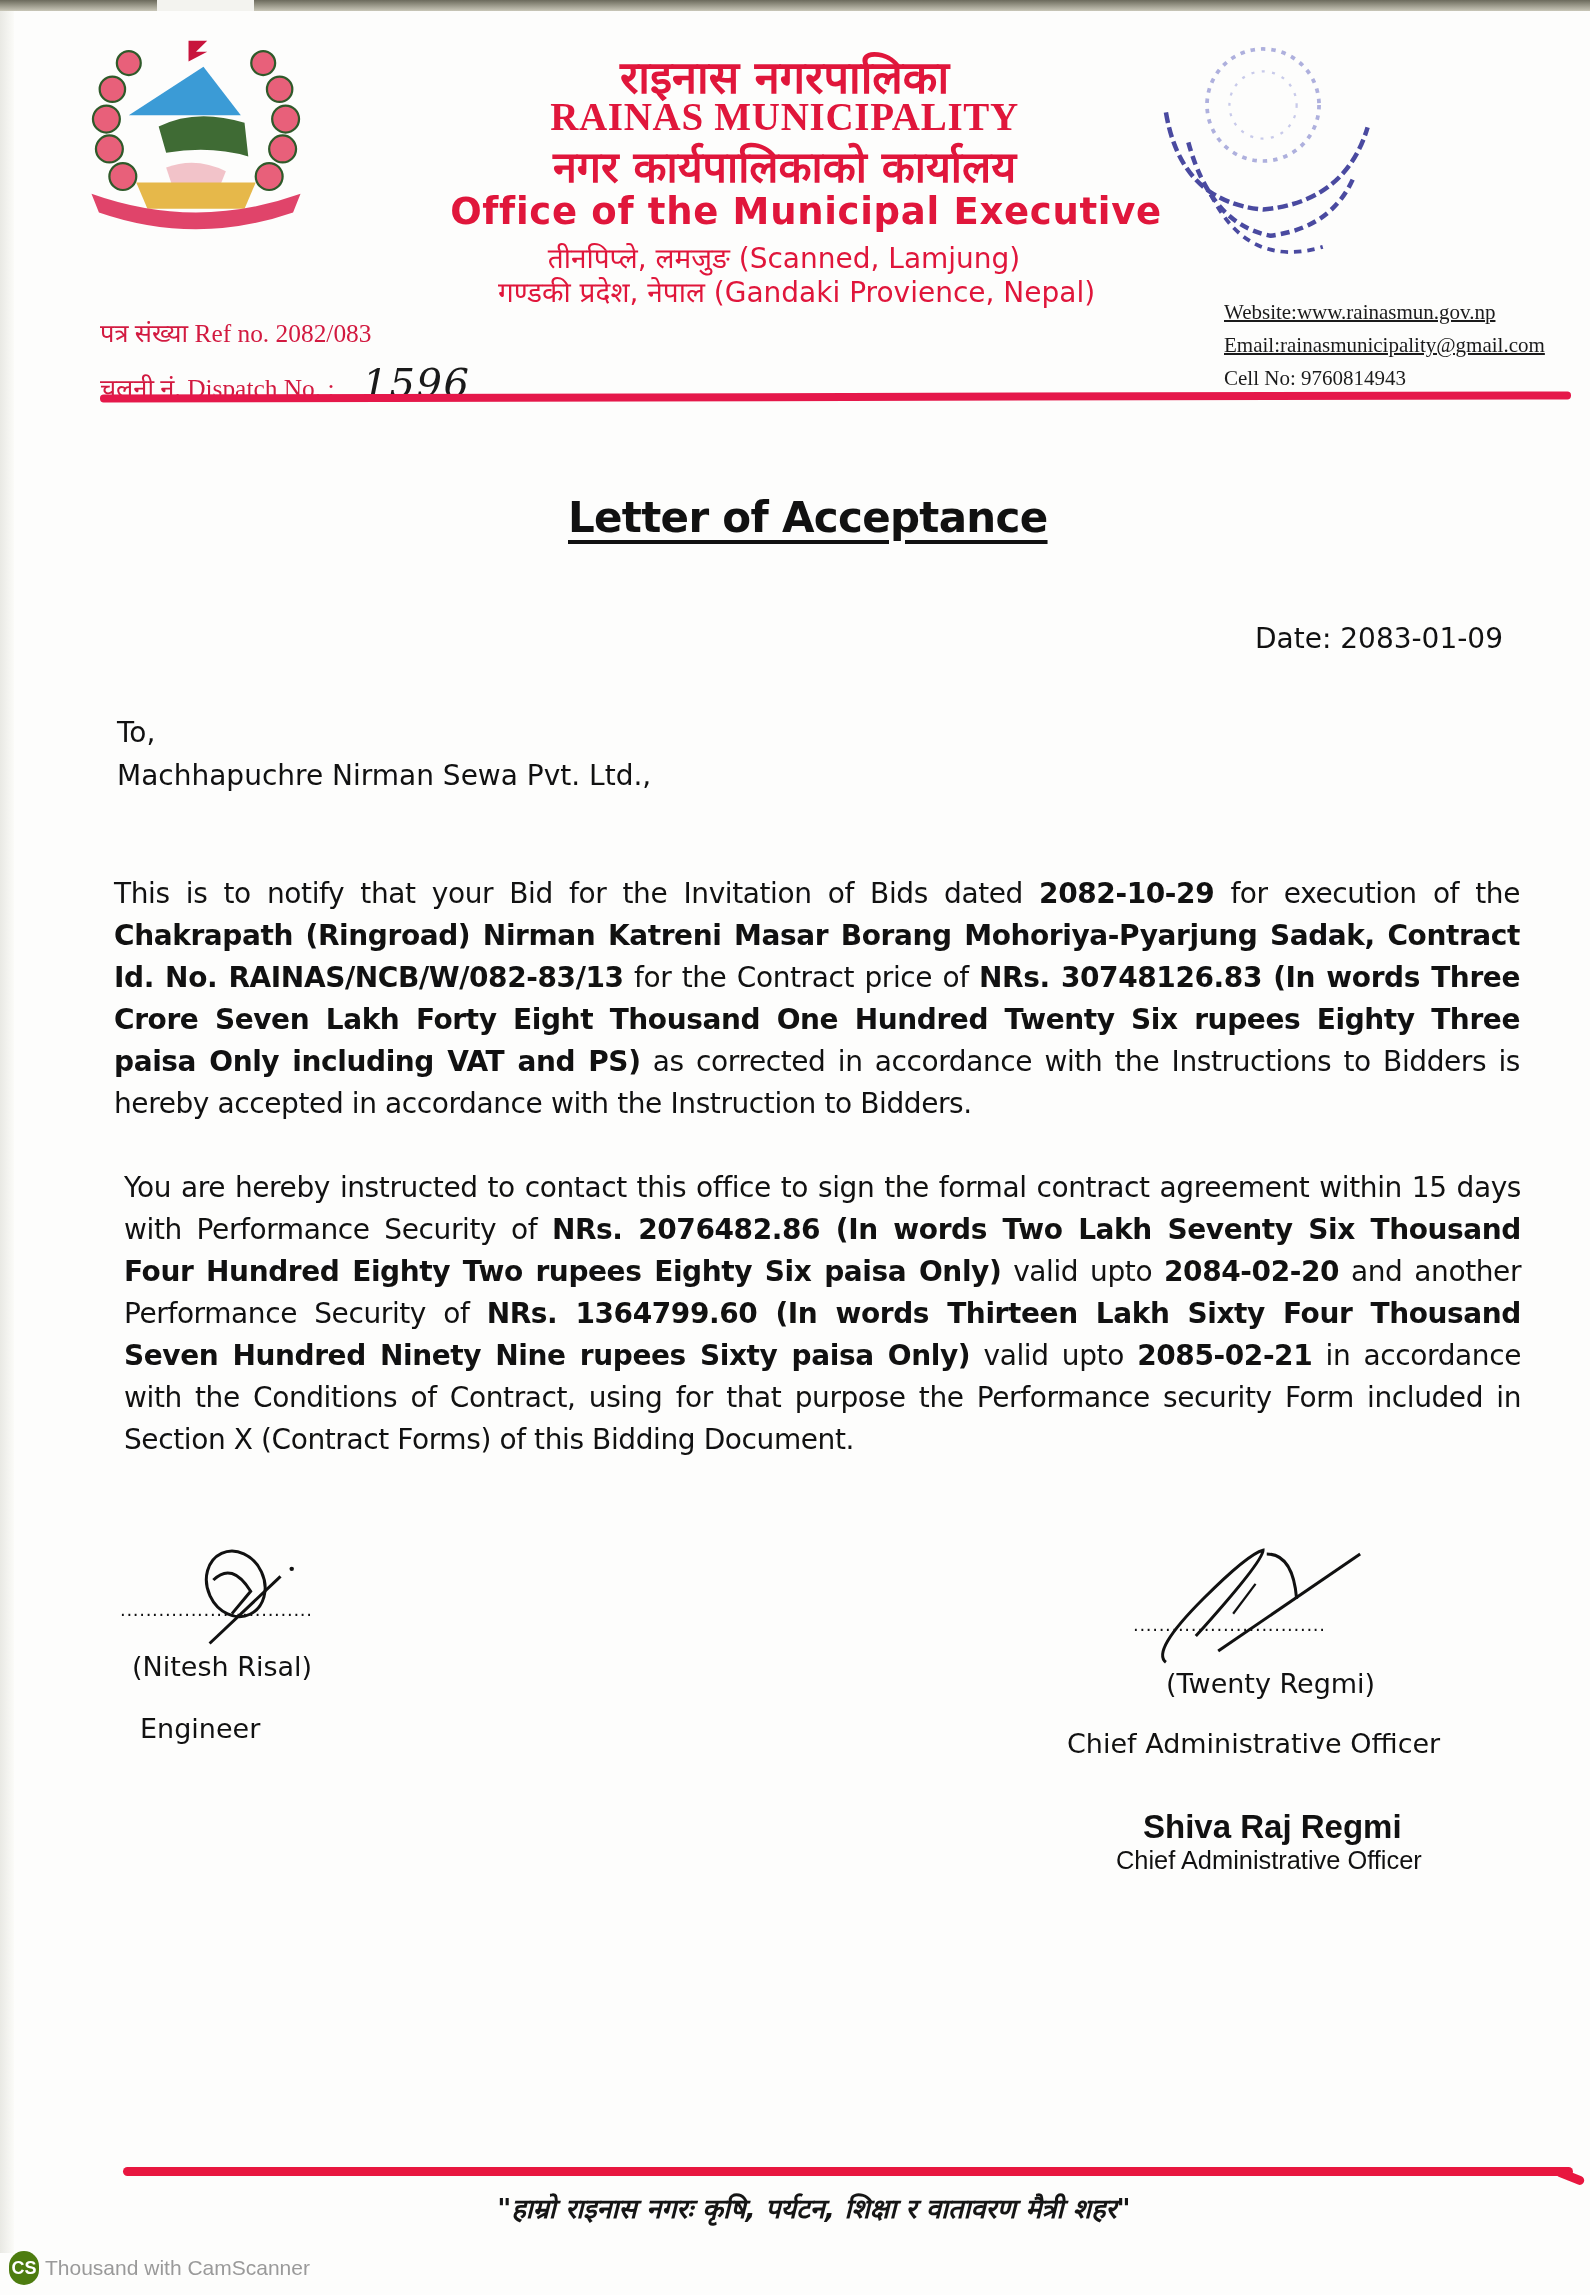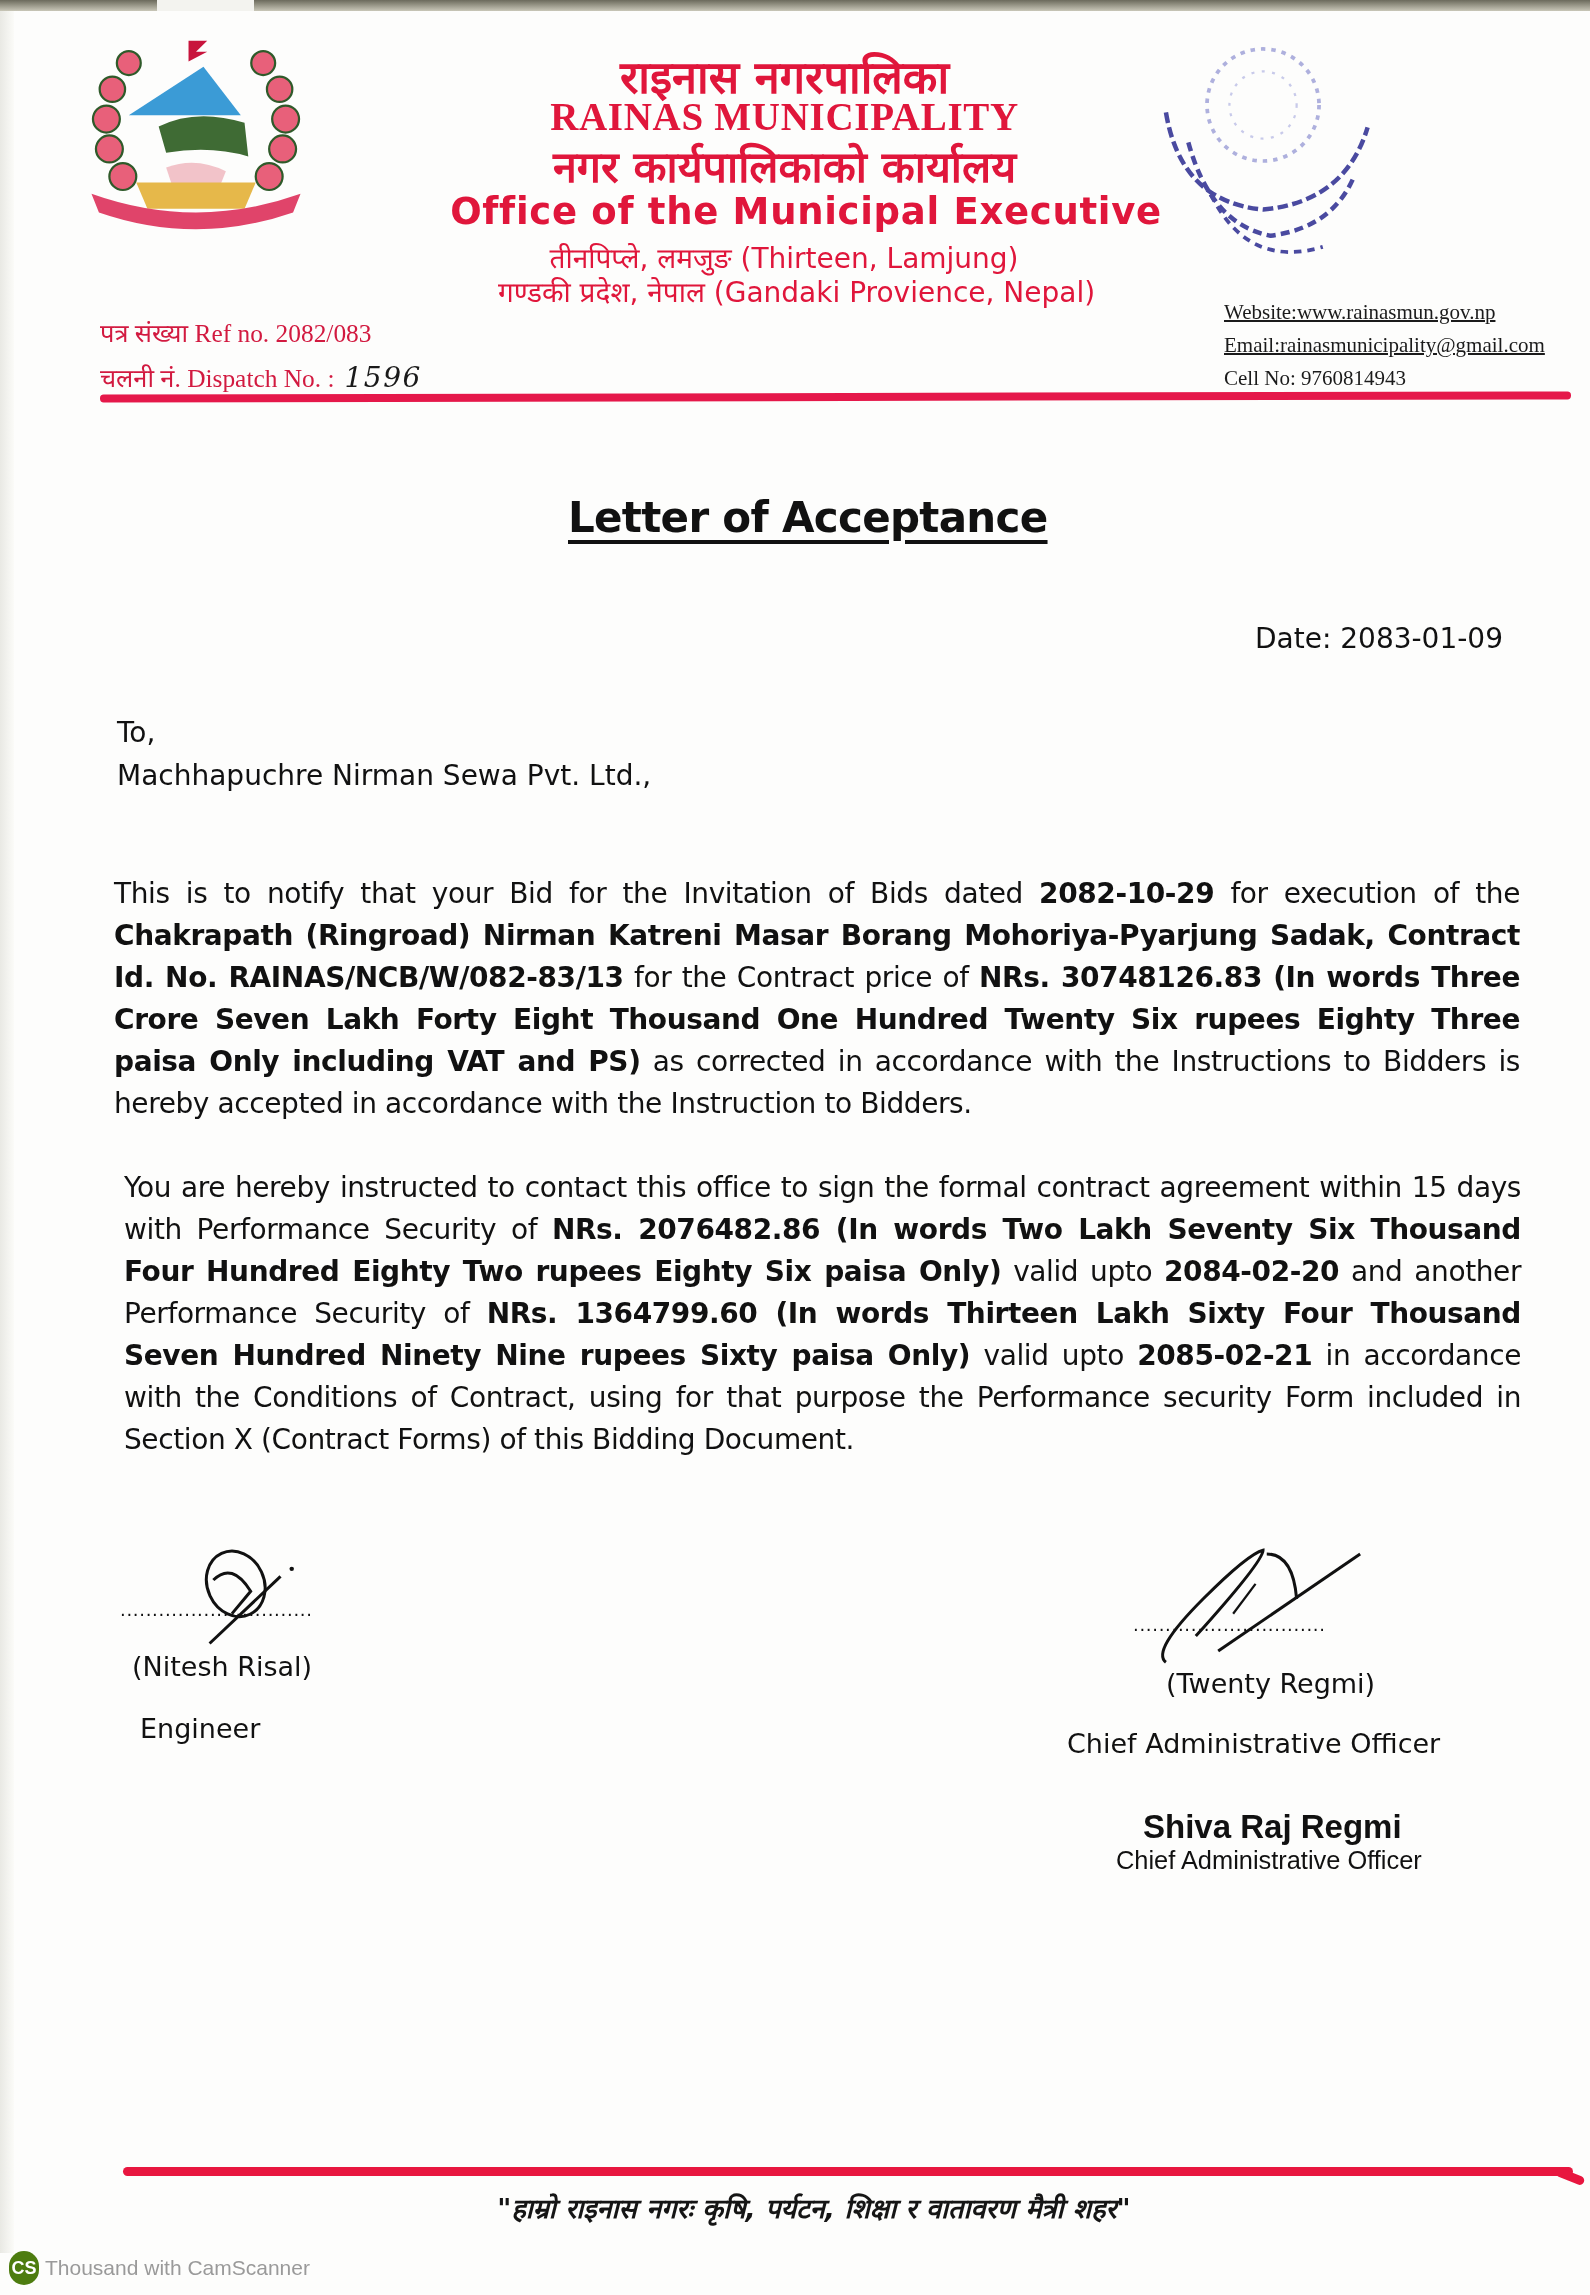--- a/index.html
+++ b/index.html
@@ -22,21 +22,21 @@
   .lh-np2 { left: 448px; top: 136px; width: 673px; font-size: 43px; font-weight: bold; }
   .lh-en2 { left: 380px; top: 190px; width: 852px; font-size: 37px; font-weight: bold; letter-spacing: 0.7px; }
   .lh-addr1 { left: 433px; top: 238px; width: 702px; font-size: 28px; }
   .lh-addr2 { left: 378px; top: 272px; width: 837px; font-size: 28px; }
 
   .stamp { position: absolute; left: 1151px; top: 30px; width: 239px; height: 262px; }
 
   .ref { position: absolute; left: 100px; font-family: "Liberation Serif", serif; font-size: 25.4px; color: #d21a40; white-space: nowrap; }
   .ref-no { top: 315px; }
   .ref-dispatch { top: 360px; }
-  .ref .handwritten { font-family: "DejaVu Serif", serif; font-style: italic; font-size: 28px; color: #1a1a1a; margin-left: 10px; letter-spacing: 1.5px; }
+  .ref .handwritten { font-family: "DejaVu Serif", serif; font-style: italic; font-size: 40px; color: #1a1a1a; margin-left: 28px; letter-spacing: 1.5px; }
 
   .contacts { position: absolute; left: 1224px; top: 296px; font-family: "Liberation Serif", serif; font-size: 21px; color: #1b1b1b; white-space: nowrap; }
   .contacts div { line-height: 33px; }
   .contacts .ul { text-decoration: underline; text-decoration-thickness: 2.2px; }
 
   .rule-top { position: absolute; left: 100px; top: 393px; width: 1471px; height: 7.5px; background: #e5184a; border-radius: 3.7px; transform: rotate(-0.12deg); }
   .rule-bottom { position: absolute; left: 123px; top: 2167px; width: 1450px; height: 9px; background: #e8163f; border-radius: 4.5px; }
   .rule-bottom::after { content: ""; position: absolute; right: -12px; top: 4.5px; width: 30px; height: 9px; background: #e8163f; border-radius: 4.5px; transform: rotate(22deg); }
 
   .doc-title { position: absolute; left: 568px; top: 493px; font-size: 42px; font-weight: bold; text-decoration: underline; text-decoration-thickness: 3.7px; text-underline-offset: 7.5px; letter-spacing: -0.7px; white-space: nowrap; }
@@ -93,21 +93,21 @@
   <path d="M100 125 Q150 100 215 120 L220 165 Q170 150 110 160 Z" fill="#3f6b34"></path>
   <path d="M110 180 Q150 165 190 185 L180 210 L120 210 Z" fill="#f2c3c9"></path>
   <path d="M70 200 L230 200 L215 235 L85 235 Z" fill="#e6b84a"></path>
   <path d="M10 215 Q150 265 290 215 L280 240 Q150 285 20 240 Z" fill="#e0446a"></path>
 </svg>
 
 <div class="lh lh-np1">राइनास नगरपालिका</div>
 <div class="lh lh-en1">RAINAS MUNICIPALITY</div>
 <div class="lh lh-np2">नगर कार्यपालिकाको कार्यालय</div>
 <div class="lh lh-en2">Office of the Municipal Executive</div>
-<div class="lh lh-addr1">तीनपिप्ले, लमजुङ (Thirteen, Lamjung)</div>
+<div class="lh lh-addr1">तीनपिप्ले, लमजुङ (Scanned, Lamjung)</div>
 <div class="lh lh-addr2">गण्डकी प्रदेश, नेपाल (Gandaki Provience, Nepal)</div>
 
 <svg class="stamp" viewBox="0 0 320 350">
   <circle cx="150" cy="100" r="75" fill="none" stroke="#8b8fd0" stroke-width="5" stroke-dasharray="6 8" opacity="0.7"></circle>
   <circle cx="150" cy="100" r="45" fill="none" stroke="#a5a8dd" stroke-width="3" stroke-dasharray="4 10" opacity="0.6"></circle>
   <path d="M20 110 Q40 230 150 240 Q260 230 290 130" fill="none" stroke="#4a4aa0" stroke-width="6" stroke-dasharray="14 6"></path>
   <path d="M50 150 Q80 260 160 275 Q240 265 270 200" fill="none" stroke="#4a4aa0" stroke-width="6" stroke-dasharray="12 7"></path>
   <path d="M80 220 Q130 320 230 290" fill="none" stroke="#4a4aa0" stroke-width="5" stroke-dasharray="10 8"></path>
 </svg>
 

